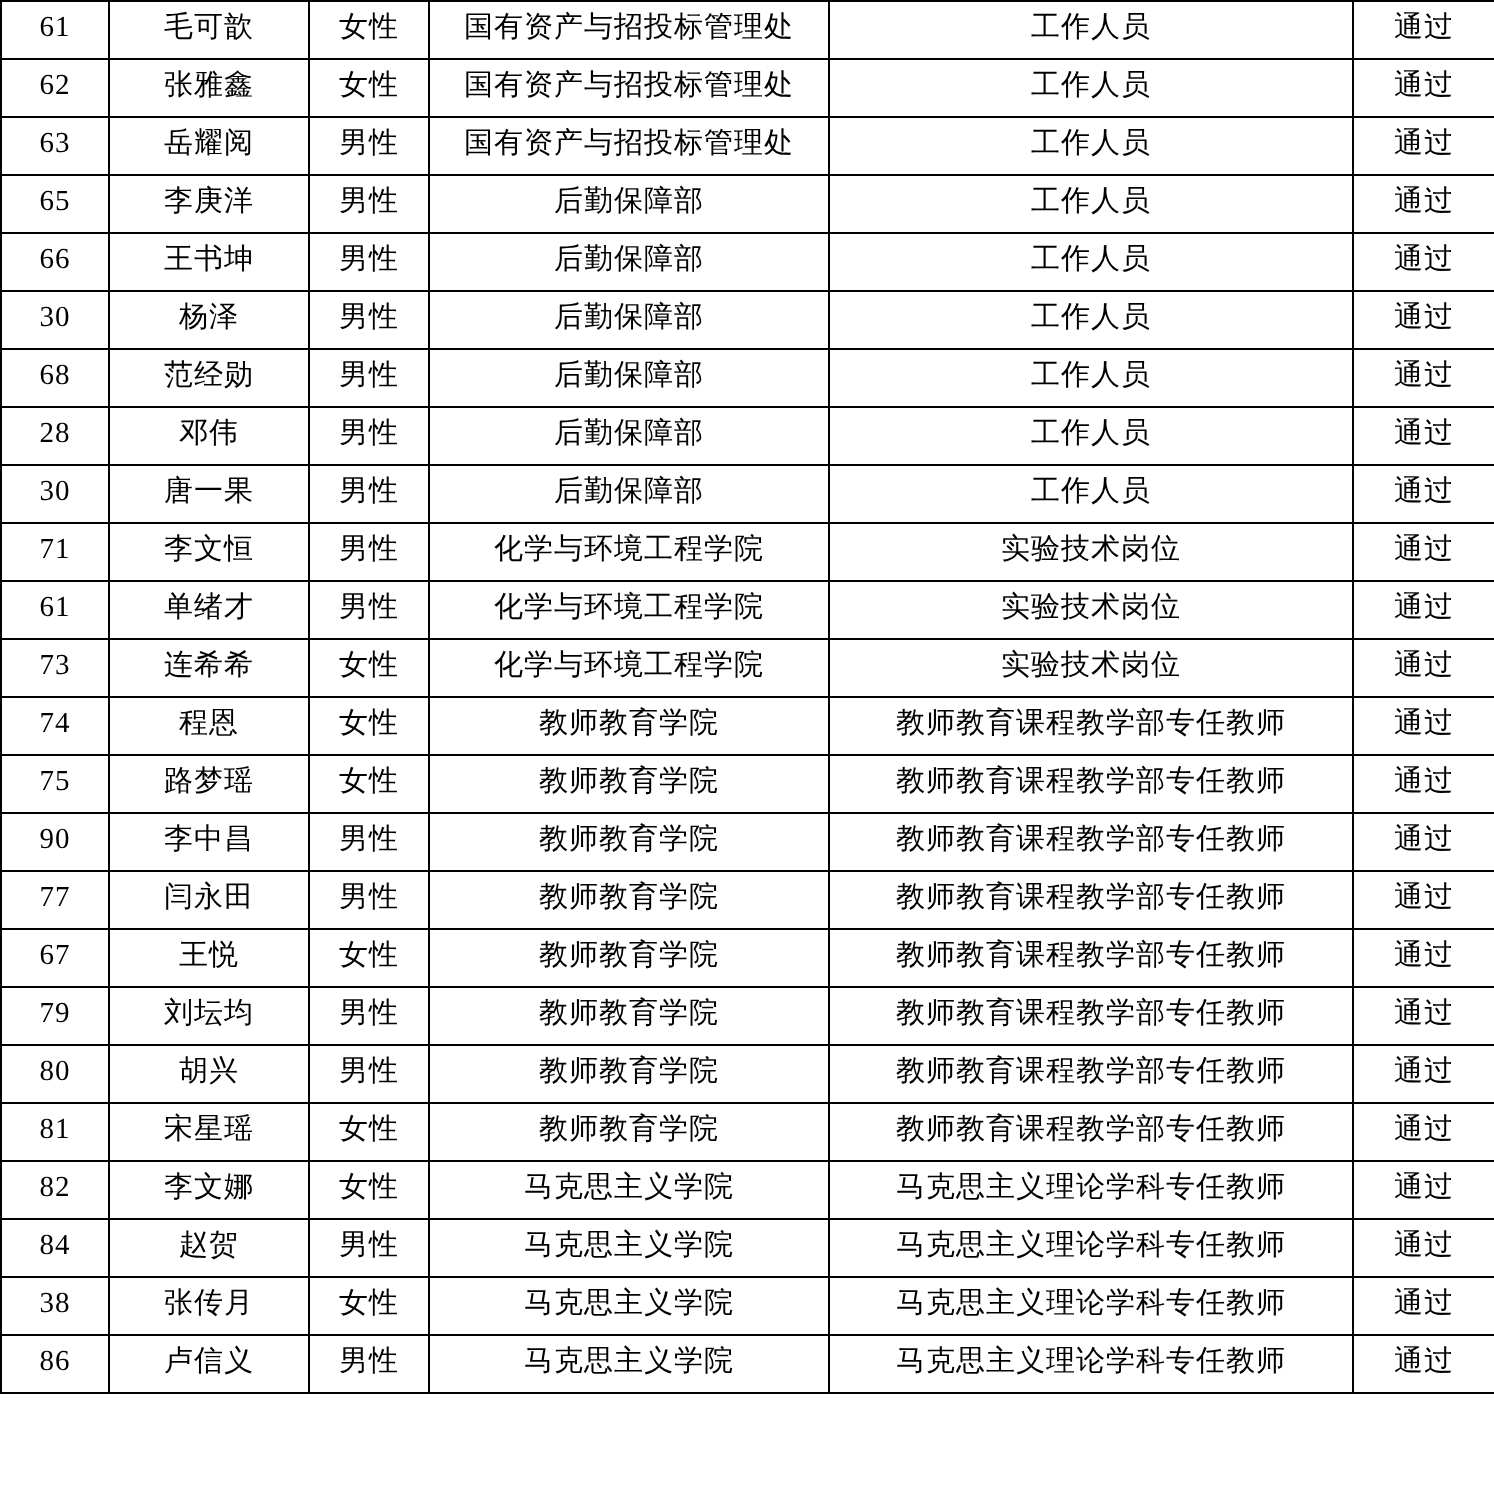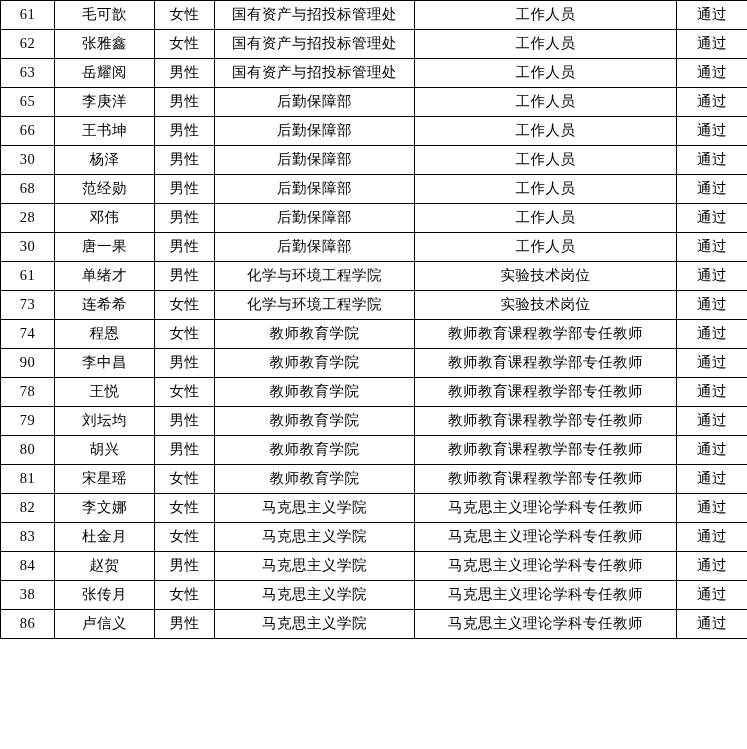--- a/index.html
+++ b/index.html
@@ -130,20 +130,28 @@
         </tr>
         <tr>
           <td class="num">30</td>
           <td class="name">唐一果</td>
           <td class="gender">男性</td>
           <td class="dept">后勤保障部</td>
           <td class="post">工作人员</td>
           <td class="result">通过</td>
         </tr>
         <tr>
+          <td class="num">71</td>
+          <td class="name">李文恒</td>
+          <td class="gender">男性</td>
+          <td class="dept">化学与环境工程学院</td>
+          <td class="post">实验技术岗位</td>
+          <td class="result">通过</td>
+        </tr>
+        <tr>
           <td class="num">61</td>
           <td class="name">单绪才</td>
           <td class="gender">男性</td>
           <td class="dept">化学与环境工程学院</td>
           <td class="post">实验技术岗位</td>
           <td class="result">通过</td>
         </tr>
         <tr>
           <td class="num">73</td>
           <td class="name">连希希</td>
@@ -154,29 +162,45 @@
         </tr>
         <tr>
           <td class="num">74</td>
           <td class="name">程恩</td>
           <td class="gender">女性</td>
           <td class="dept">教师教育学院</td>
           <td class="post">教师教育课程教学部专任教师</td>
           <td class="result">通过</td>
         </tr>
         <tr>
+          <td class="num">75</td>
+          <td class="name">路梦瑶</td>
+          <td class="gender">女性</td>
+          <td class="dept">教师教育学院</td>
+          <td class="post">教师教育课程教学部专任教师</td>
+          <td class="result">通过</td>
+        </tr>
+        <tr>
           <td class="num">90</td>
           <td class="name">李中昌</td>
           <td class="gender">男性</td>
           <td class="dept">教师教育学院</td>
           <td class="post">教师教育课程教学部专任教师</td>
           <td class="result">通过</td>
         </tr>
         <tr>
-          <td class="num">78</td>
+          <td class="num">77</td>
+          <td class="name">闫永田</td>
+          <td class="gender">男性</td>
+          <td class="dept">教师教育学院</td>
+          <td class="post">教师教育课程教学部专任教师</td>
+          <td class="result">通过</td>
+        </tr>
+        <tr>
+          <td class="num">67</td>
           <td class="name">王悦</td>
           <td class="gender">女性</td>
           <td class="dept">教师教育学院</td>
           <td class="post">教师教育课程教学部专任教师</td>
           <td class="result">通过</td>
         </tr>
         <tr>
           <td class="num">79</td>
           <td class="name">刘坛均</td>
           <td class="gender">男性</td>
@@ -196,28 +220,20 @@
           <td class="num">81</td>
           <td class="name">宋星瑶</td>
           <td class="gender">女性</td>
           <td class="dept">教师教育学院</td>
           <td class="post">教师教育课程教学部专任教师</td>
           <td class="result">通过</td>
         </tr>
         <tr>
           <td class="num">82</td>
           <td class="name">李文娜</td>
-          <td class="gender">女性</td>
-          <td class="dept">马克思主义学院</td>
-          <td class="post">马克思主义理论学科专任教师</td>
-          <td class="result">通过</td>
-        </tr>
-        <tr>
-          <td class="num">83</td>
-          <td class="name">杜金月</td>
           <td class="gender">女性</td>
           <td class="dept">马克思主义学院</td>
           <td class="post">马克思主义理论学科专任教师</td>
           <td class="result">通过</td>
         </tr>
         <tr>
           <td class="num">84</td>
           <td class="name">赵贺</td>
           <td class="gender">男性</td>
           <td class="dept">马克思主义学院</td>

